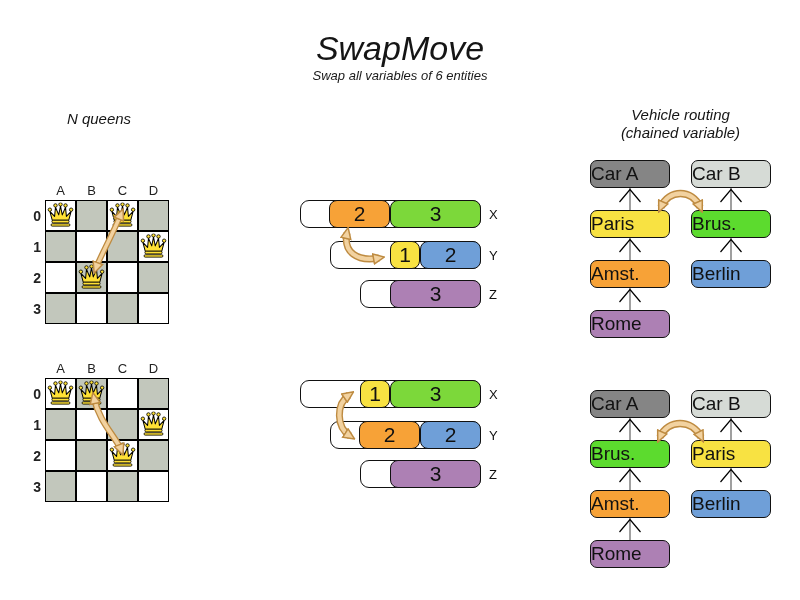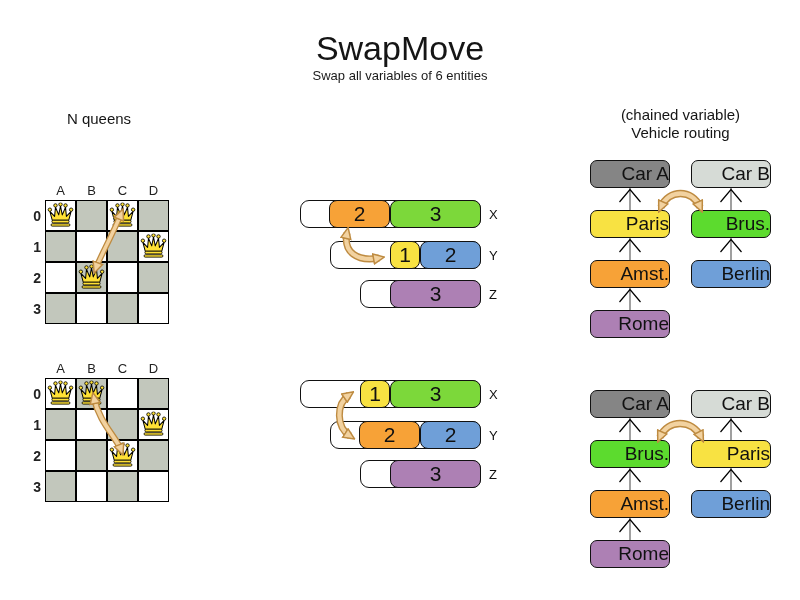--- a/index.html
+++ b/index.html
@@ -1,45 +1,45 @@
 <!DOCTYPE html>
 <html><head>
 <meta charset="utf-8">
 <style>
   html,body{margin:0;padding:0;background:#fff;}
   #stage{position:relative;width:800px;height:600px;background:#fff;
          font-family:"Liberation Sans",sans-serif;overflow:hidden;color:#111;}
-  .abs{position:absolute;}
+  .abs{position:absolute;font-style:italic;}
   .title{left:0;top:31px;width:800px;text-align:center;font-size:34px;line-height:34px;color:#151515;}
   .subtitle{left:0;top:68px;width:800px;text-align:center;font-size:13px;color:#1a1a1a;}
   .sechead{font-size:15px;text-align:center;color:#151515;line-height:18px;}
   .cell{position:absolute;width:31px;height:31px;border:1px solid #000;box-sizing:border-box;background:#fff;}
   .cell.dark{background:#c2c7bc;}
   .clabel{position:absolute;width:31px;text-align:center;font-size:13px;color:#222;}
   .rlabel{position:absolute;width:15px;text-align:right;font-size:14px;font-weight:bold;color:#222;}
   .cbar{position:absolute;height:28px;background:#fff;border:1.6px solid #111;border-radius:9px;box-sizing:border-box;}
   .cblock{position:absolute;height:28px;border:1.8px solid #111;border-radius:8px;box-sizing:border-box;
           text-align:center;font-size:21px;line-height:25px;color:#111;}
   .axis{position:absolute;font-size:13px;color:#111;}
   .vbox{position:absolute;width:80px;height:28px;border:1.7px solid #111;border-radius:7px;box-sizing:border-box;
-        text-align:right;font-size:19px;line-height:25px;color:#111;}
+        text-align:left;font-size:19px;line-height:25px;color:#111;}
   #overlay{position:absolute;left:0;top:0;pointer-events:none;}
 </style>
 </head>
 <body>
 
 <div id="stage">
 
   <div class="abs title">SwapMove</div>
   <div class="abs subtitle">Swap all variables of 6 entities</div>
 
   <div class="abs sechead" style="left:37px;top:110px;width:124px;">N queens</div>
   <div class="abs sechead" style="left:590px;top:106px;width:181px;">
+    <div>Vehicle routing</div>
     <div>(chained variable)</div>
-    <div>Vehicle routing</div>
   </div>
 
   <div id="dynamic">
       <div class="clabel" style="left: 45px; top: 183px;">A</div>
       <div class="clabel" style="left: 76px; top: 183px;">B</div>
       <div class="clabel" style="left: 107px; top: 183px;">C</div>
       <div class="clabel" style="left: 138px; top: 183px;">D</div>
       <div class="rlabel" style="left: 26px; top: 208px;">0</div>
       <div class="rlabel" style="left: 26px; top: 239px;">1</div>
       <div class="rlabel" style="left: 26px; top: 270px;">2</div>

